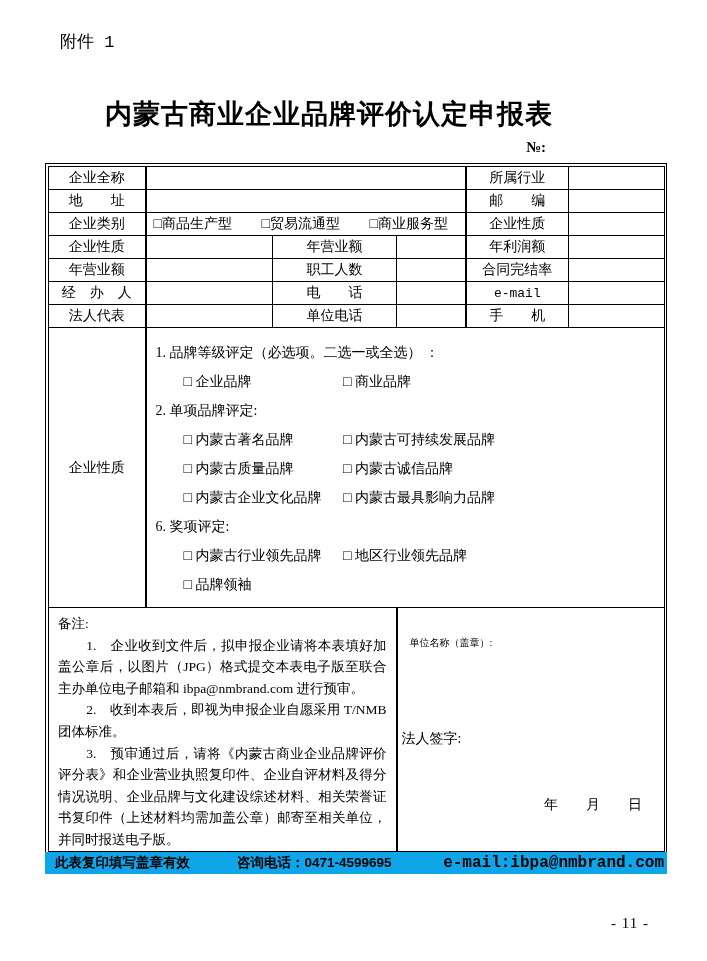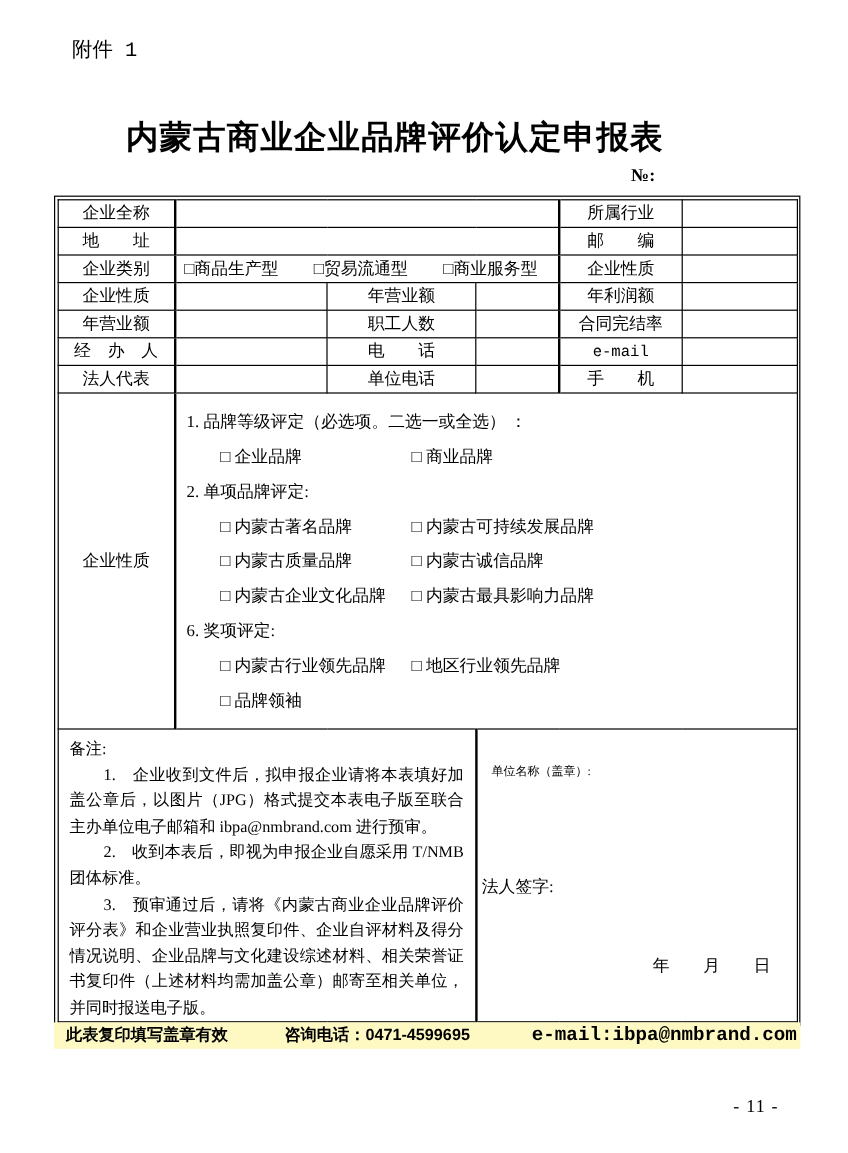--- a/index.html
+++ b/index.html
@@ -45,21 +45,21 @@
     vertical-align:top; white-space:normal; text-align:justify;
     padding:5px 9px 0 9px; font-size:13.5px; line-height:21.6px;
   }
   .note-p { margin:0; text-indent:2.1em; }
   td.sig-cell { position:relative; padding:0; border-left-width:2px; }
   .sig-unit { position:absolute; top:28px; left:12px; font-size:10px; }
   .sig-legal { position:absolute; top:94px; left:4px; font-size:14px;margin-top:28px; }
   .sig-date { position:absolute; top:188px; right:22px; font-size:14px; }
   .footer-band {
     position:absolute; top:852px; left:45px; width:622px; height:22px;
-    background:#fef9c3; font-family:"Liberation Sans","DejaVu Sans",sans-serif;
+    background:#0ea5e9; font-family:"Liberation Sans","DejaVu Sans",sans-serif;
     font-weight:bold; font-size:13.5px; line-height:22px;
   }
   .footer-band .f-note { position:absolute; left:10px; }
   .footer-band .f-phone { position:absolute; left:192px; }
   .footer-band .f-email {
     position:absolute; right:3px;
     font-family:"Liberation Mono","DejaVu Sans Mono",monospace; font-size:16px;
   }
   .page-num { position:absolute; top:915px; right:58px; font-size:15px; letter-spacing:1px; }
 </style>

